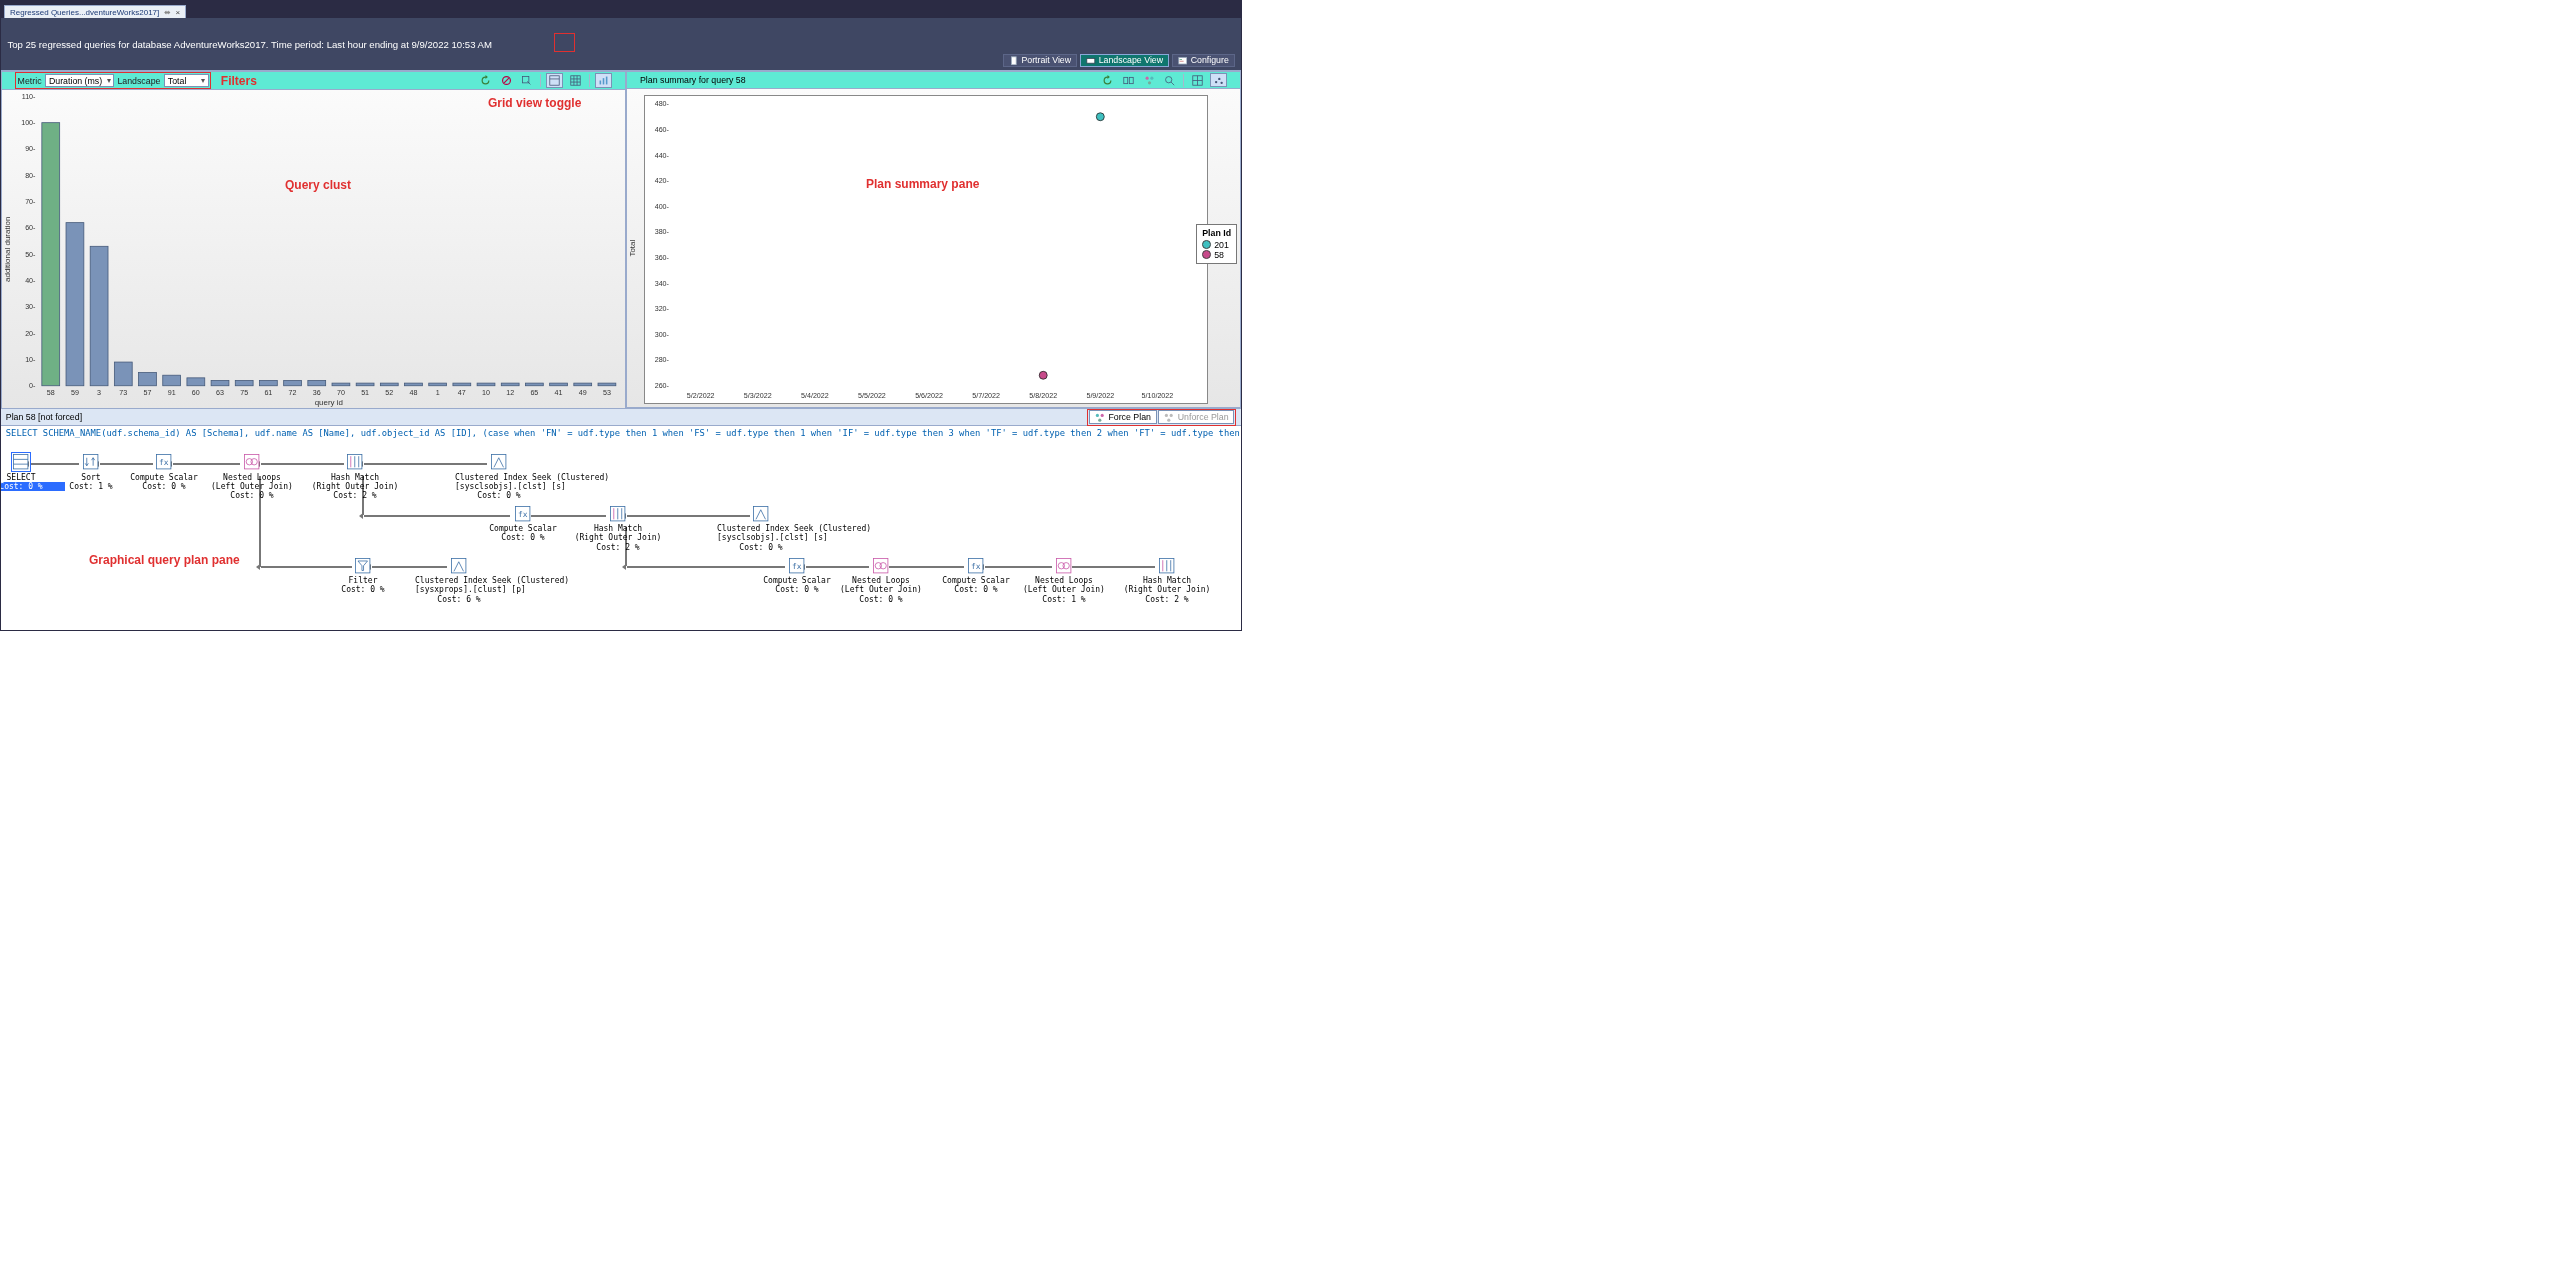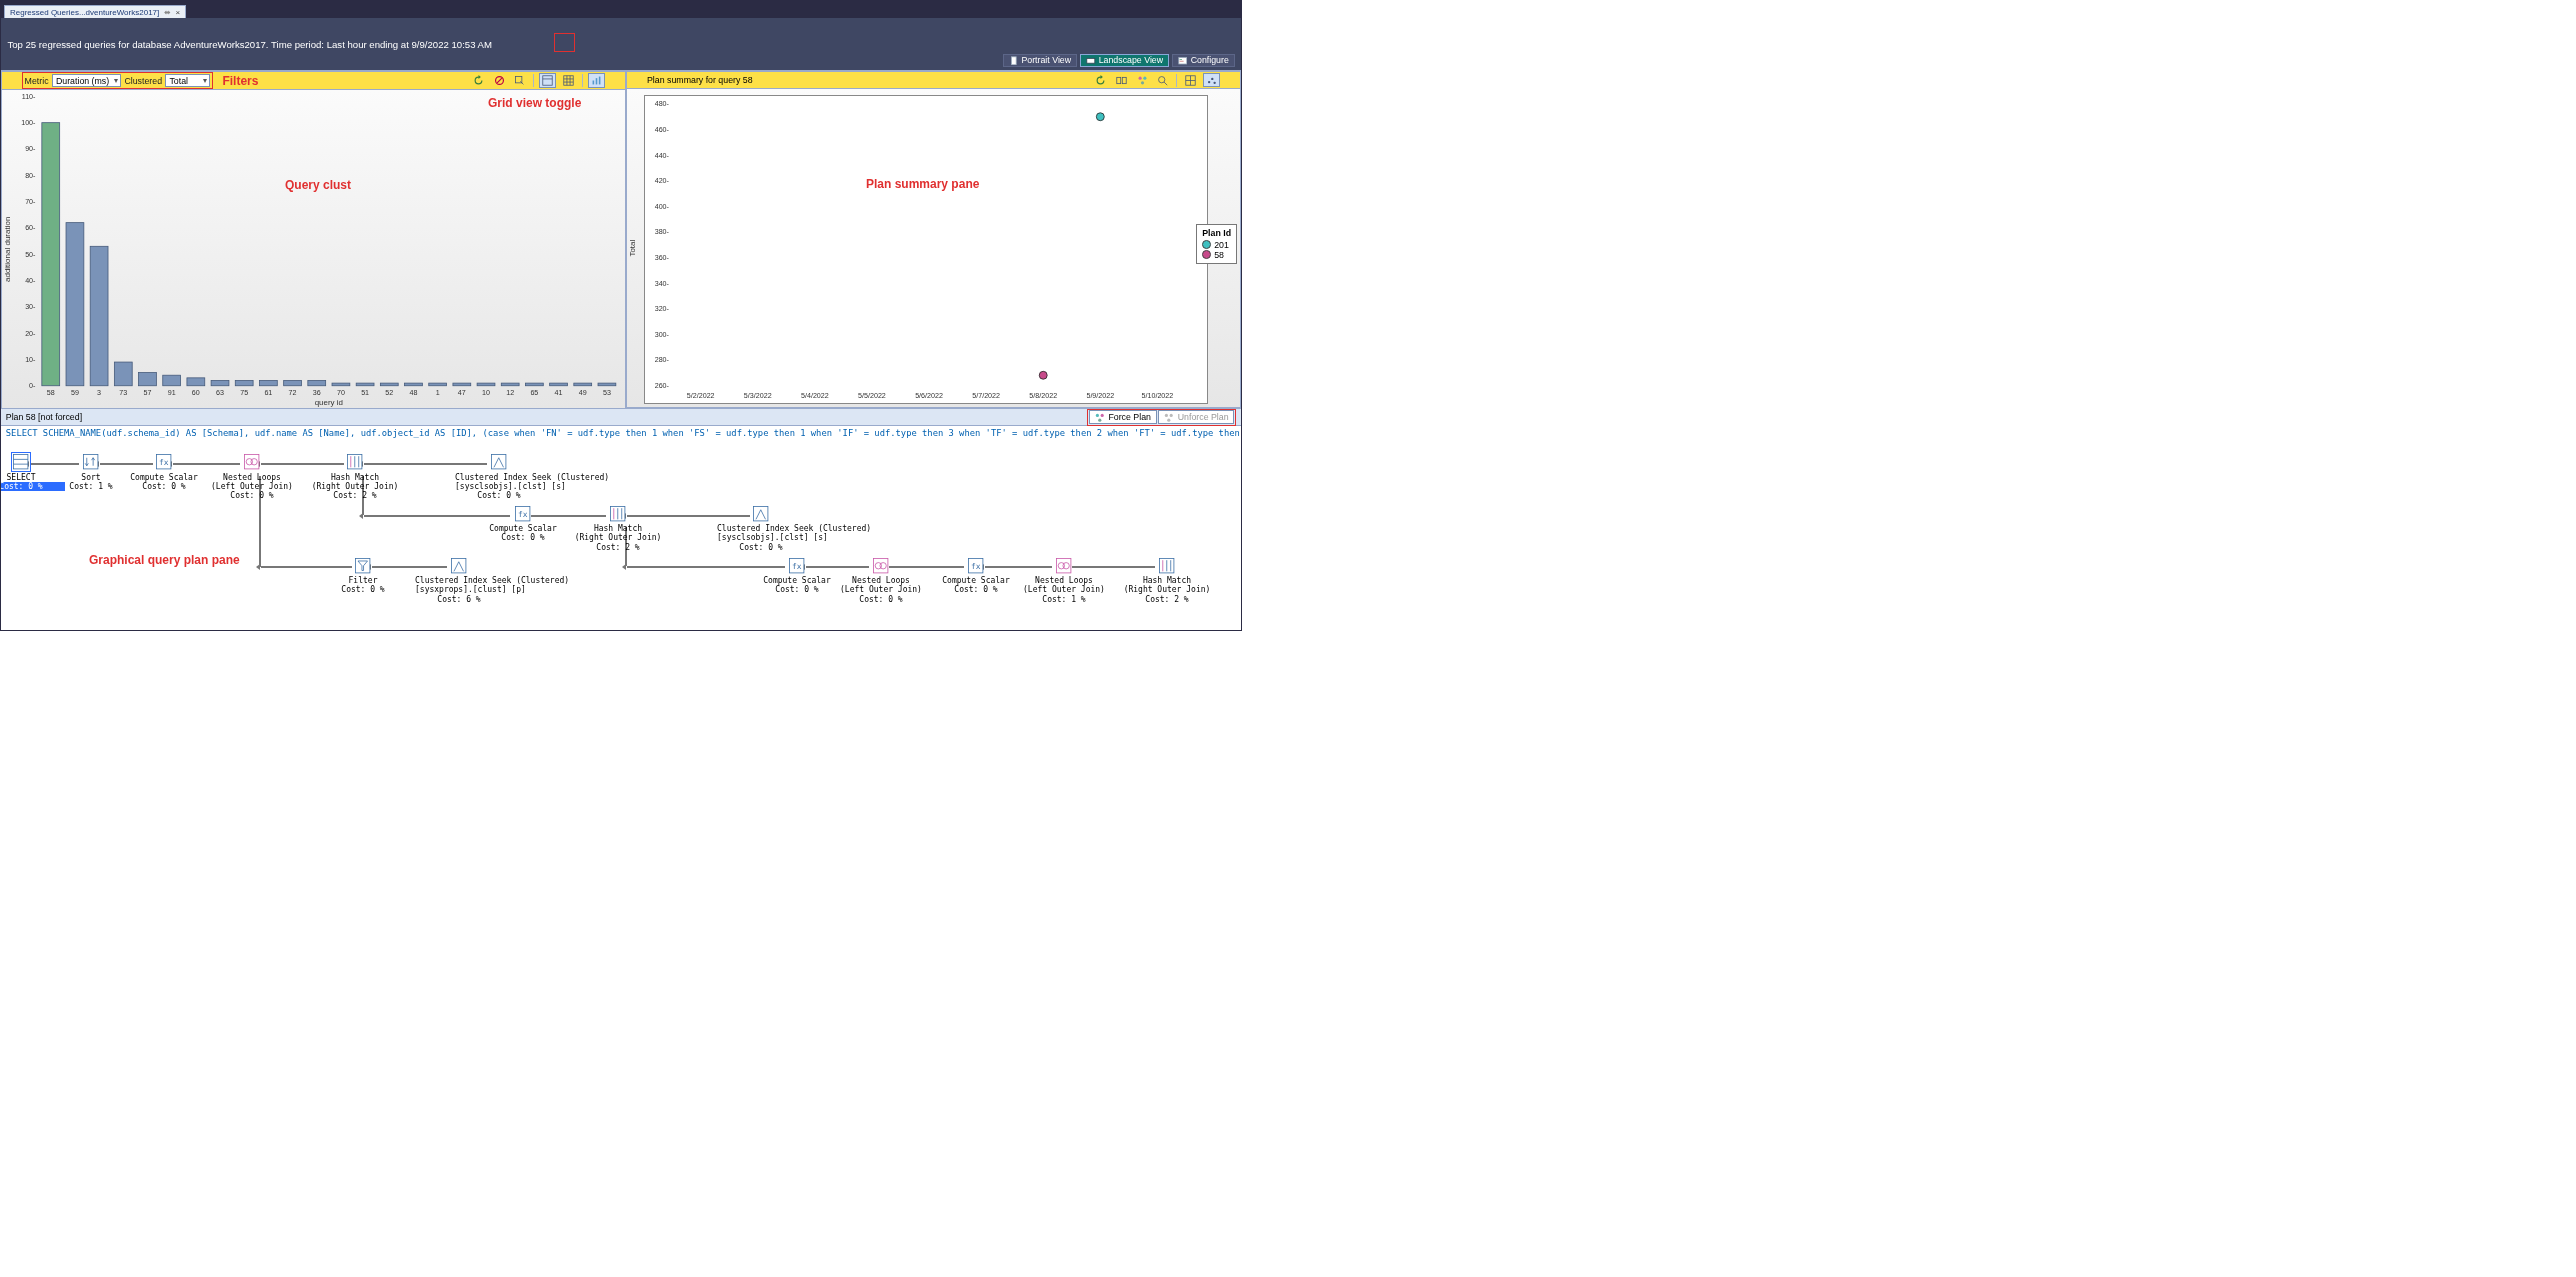--- a/index.html
+++ b/index.html
@@ -12,21 +12,21 @@
   .pin{color:#888;}
   .header{background:#3f4763;color:#fff;font-size:9.6px;padding:3.2px 6.4px;display:flex;align-items:center;justify-content:space-between;}
   .header-right{display:flex;gap:3.2px;}
   .hbtn{background:#4a5272;border:0.8px solid #5c6688;color:#fff;padding:0.8px 4.8px;font-size:8.8px;display:flex;align-items:center;gap:3.2px;cursor:pointer;margin-top:32px;}
   .hbtn.active{background:#0f766e;border-color:#8aa8d8;}
   .hicon{width:9.6px;height:9.6px;display:inline-block;}
   .toprow{display:flex;height:338px;border-top:0.8px solid #99aacc;}
   .pane{display:flex;flex-direction:column;border:0.8px solid #99aacc;}
   .left-pane{flex:0 0 625px;}
   .right-pane{flex:1;}
-  .toolbar{background:#fde047;height:17.5px;display:flex;align-items:center;padding:0 20px;font-size:8.8px;gap:3.2px;border-bottom:0.8px solid #99aacc;}
+  .toolbar{background:#5eead4;height:17.5px;display:flex;align-items:center;padding:0 13px;font-size:8.8px;gap:3.2px;border-bottom:0.8px solid #99aacc;}
   .filters-box{display:flex;align-items:center;gap:3.2px;border:1.6px solid #e03030;padding:0.8px 1.6px;}
   .lbl{color:#222;}
   .combo{background:#fff;border:0.8px solid #7a92b6;height:12.7px;padding:0 11px 0 3.2px;font-size:8.8px;position:relative;min-width:64px;display:flex;align-items:center;}
   .combo::after{content:"";position:absolute;right:2.4px;top:4px;border-left:2.4px solid transparent;border-right:2.4px solid transparent;border-top:4px solid #555;}
   .tb-spacer{flex:1;}
   .tbtn{width:17.5px;height:14.3px;border:0.8px solid transparent;display:flex;align-items:center;justify-content:center;background:transparent;cursor:pointer;}
   .tbtn.sel{background:#cfe0f7;border-color:#7a92b6;}
   .tbicon{width:11px;height:11px;}
   .tbsep{width:0.8px;height:12.7px;background:#a8b6cc;margin:0 1.6px;}
   .chart-wrap{flex:1;display:flex;position:relative;background:linear-gradient(#fbfbfb,#e6e6e6);}
@@ -101,21 +101,21 @@
 
   <div class="toprow">
 
     <div class="pane left-pane">
       <div class="toolbar">
         <div class="filters-box">
           <span class="lbl">Metric</span>
           <div class="combo">
               <span>Duration (ms)</span>
             </div>
-          <span class="lbl">Clustered</span>
+          <span class="lbl">Landscape</span>
           <div class="combo" style="min-width:45px">
               <span>Total</span>
             </div>
         </div>
         <span class="ann" style="position:static;margin-left:6.4px">Filters</span>
         <div class="tb-spacer"></div>
         <div class="tbtn">
             <svg class="tbicon" viewBox="0 0 14 14">
               <path d="M7 2a5 5 0 1 0 5 5h-1.5A3.5 3.5 0 1 1 7 3.5V5l3-2.5L7 0z" fill="#3a7f3a"></path>
             </svg>

